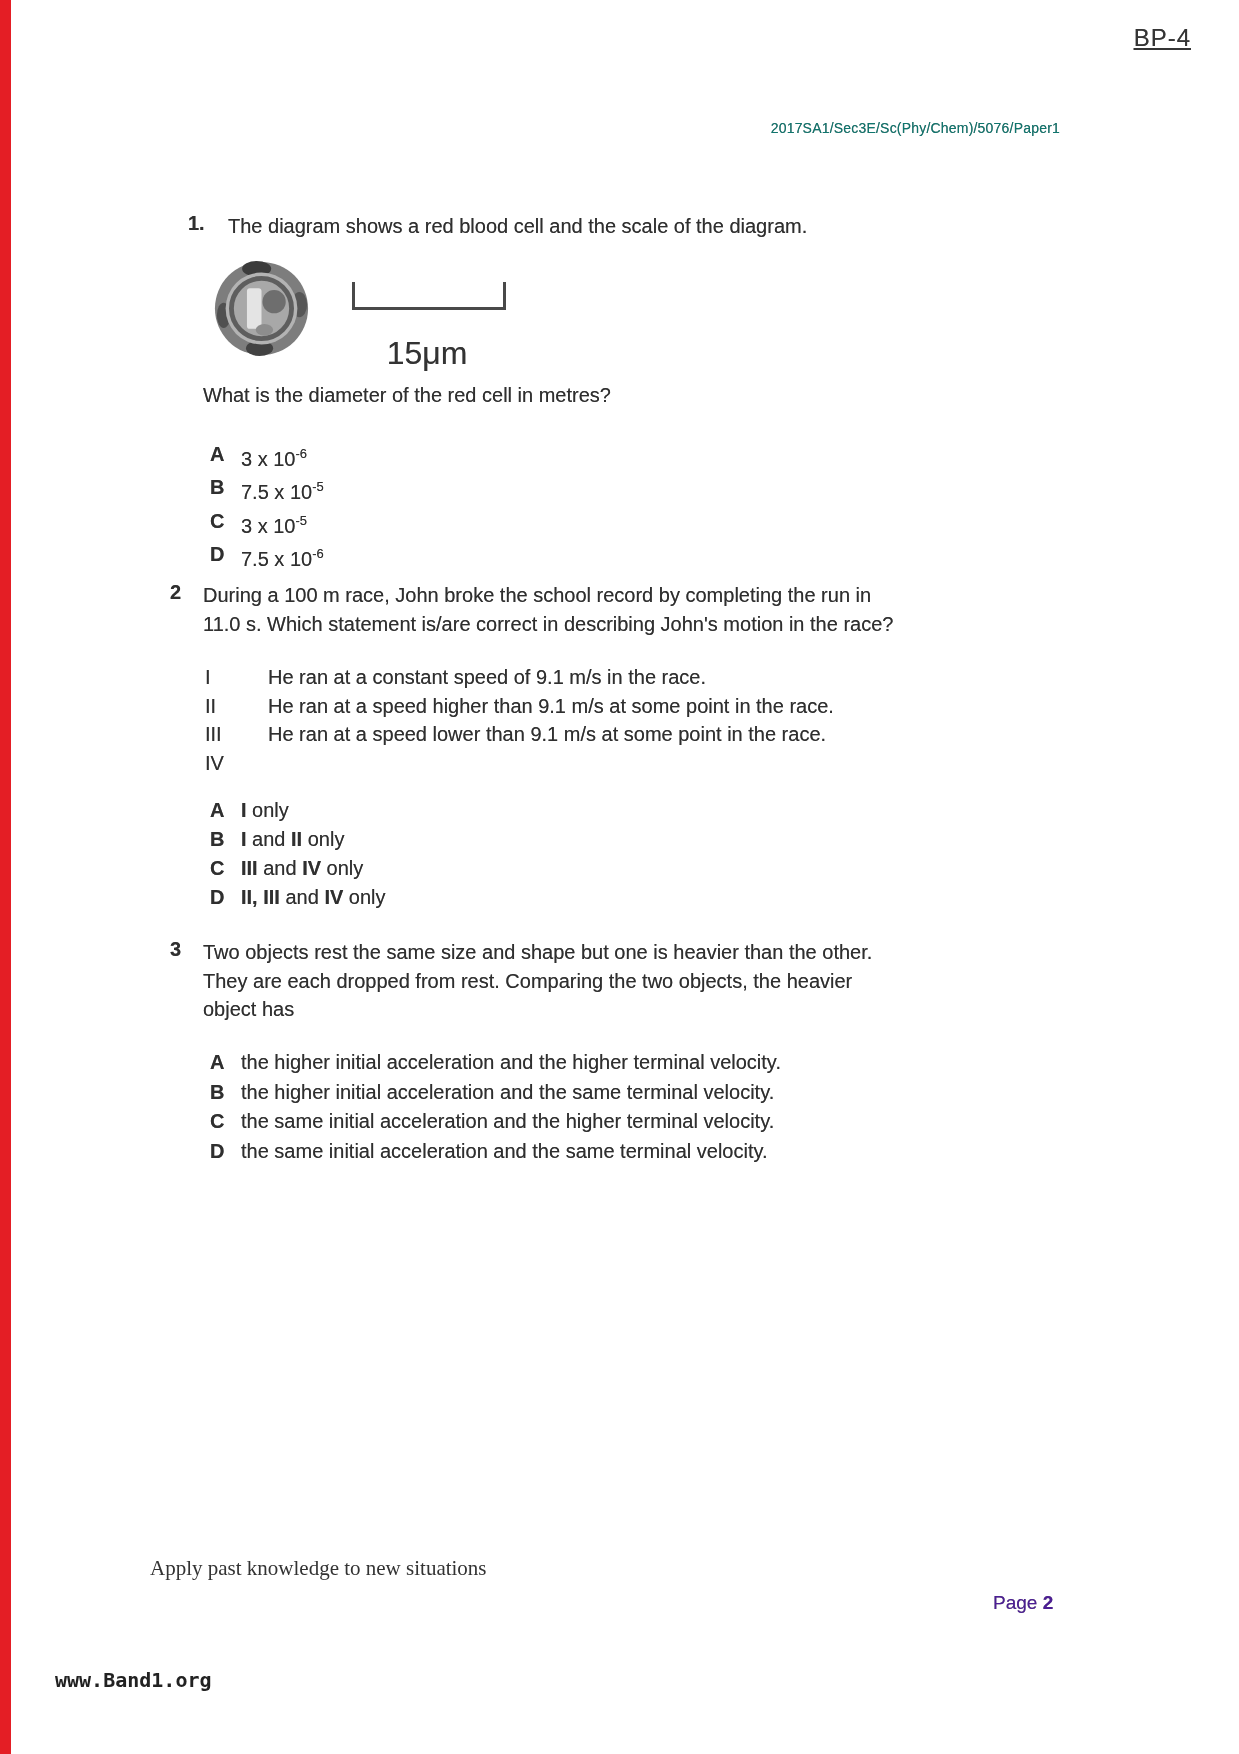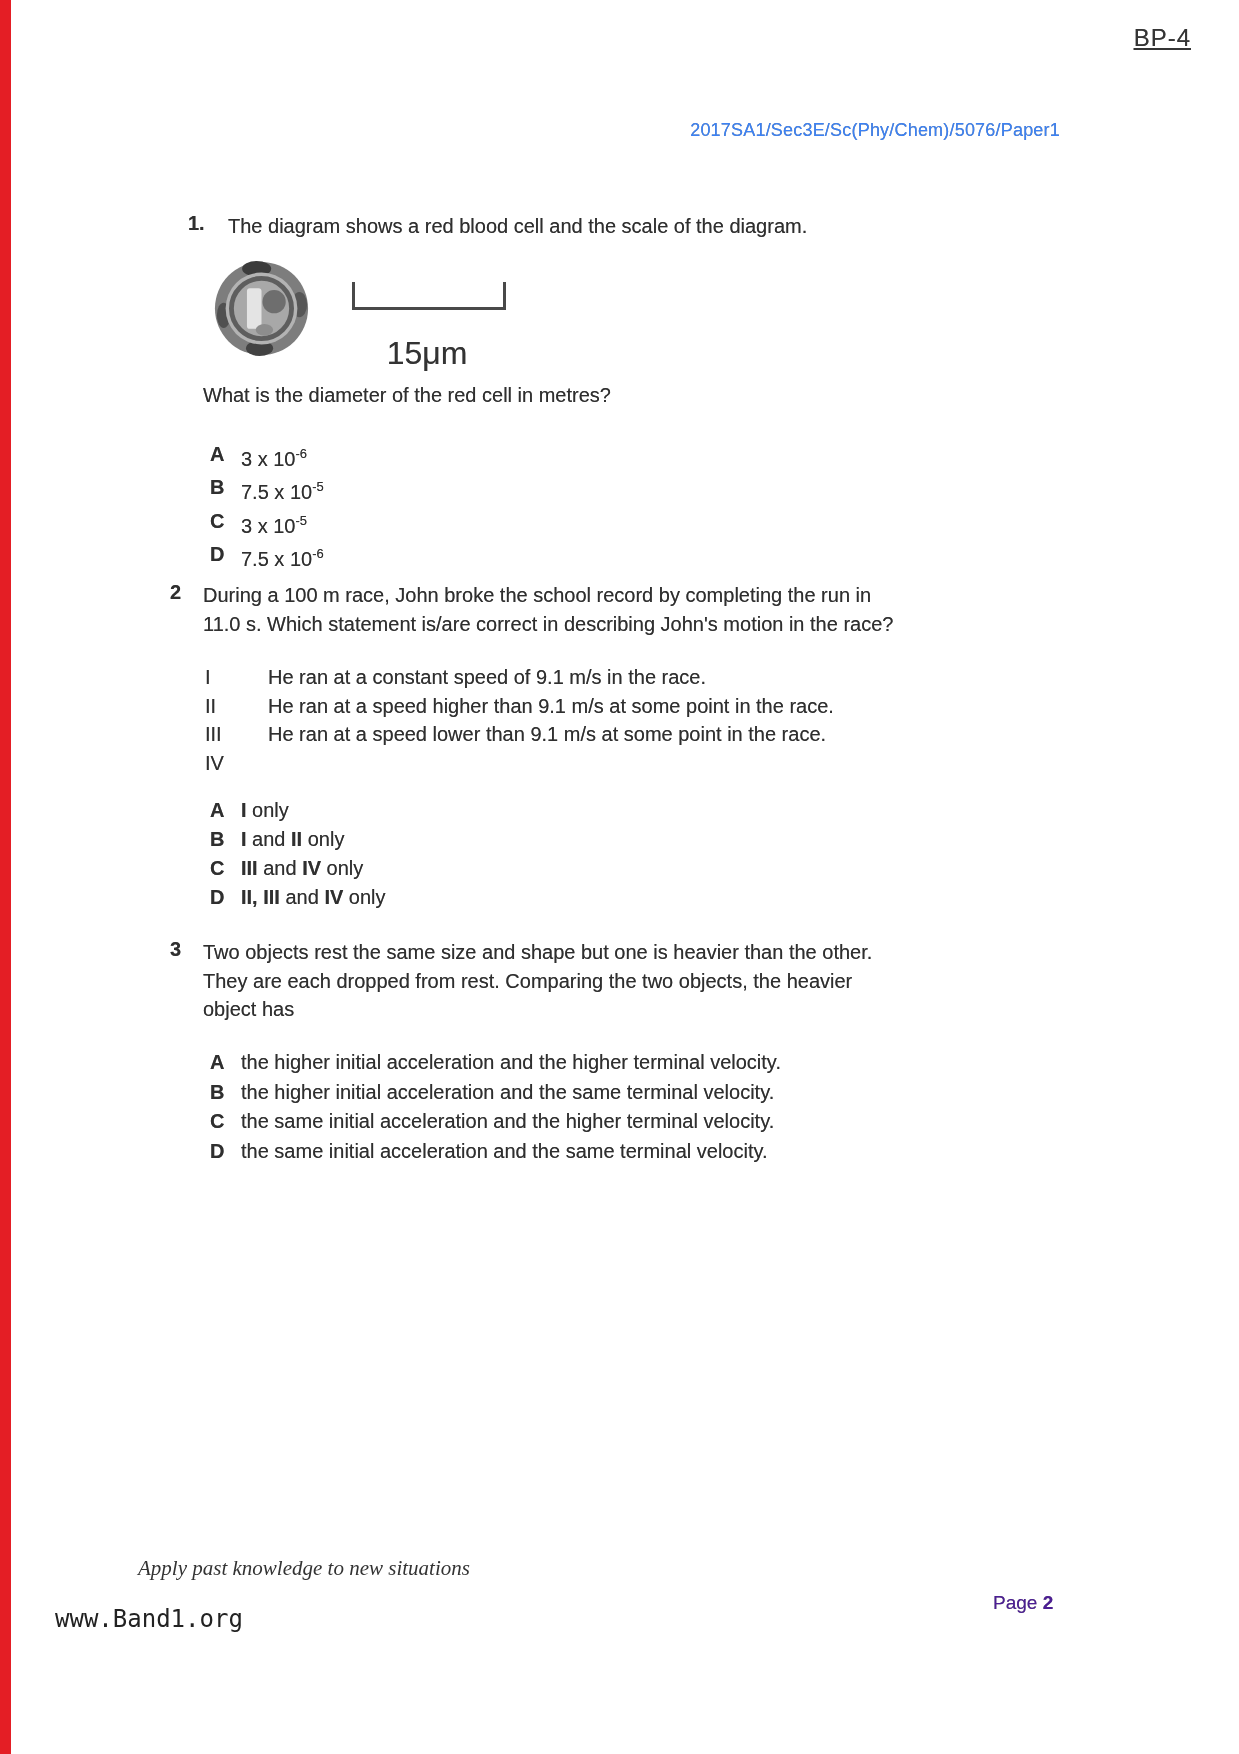--- a/index.html
+++ b/index.html
@@ -7,21 +7,21 @@
     width:1239px;height:1754px;position:relative;background:#ffffff;overflow:hidden;
     font-family:"Liberation Sans", sans-serif;color:#2f2f2f;font-size:20px;
   }
   .soft{text-shadow:0 0 .45px rgba(20,20,20,.55);}
   .abs{position:absolute;}
   .nowrap{white-space:nowrap;}
 
   .red-bar{position:absolute;left:0;top:0;width:11px;height:1754px;background:#e41e25;}
 
   .corner-label{position:absolute;top:24px;right:48px;font-size:24px;font-weight:500;letter-spacing:1px;color:#353535;text-decoration:underline;}
-  .paper-ref{position:absolute;top:120px;right:179px;font-size:18px;color:#3b82f6;letter-spacing:.2px;text-align:center;}
+  .paper-ref{position:absolute;top:120px;right:179px;font-size:14px;color:#0f766e;letter-spacing:.2px;text-align:center;}
 
   .qblock{display:flex;align-items:flex-start;}
   .qnum{font-weight:700;flex:0 0 auto;}
   .qtext p{margin:0;line-height:28.5px;}
 
   #q1{left:188px;top:212px;}
   #q1 .qnum{width:40px;}
 
   
   #q1-figure{left:213px;top:256px;display:flex;align-items:flex-start;}
@@ -44,26 +44,26 @@
   #q2-statements{left:205px;top:663px;}
   .stmt-row{display:flex;line-height:28.6px;}
   .stmt-numeral{width:63px;flex:0 0 auto;}
   #q2-options{left:210px;top:796px;}
   #q2-options .opt-row{line-height:29px;}
   #q3{left:170px;top:938px;}
   #q3 .qnum{width:33px;}
   #q3-options{left:210px;top:1048px;}
   #q3-options .opt-row{line-height:29.5px;}
 
-  .footnote{position:absolute;left:138px;top:1556px;font-family:"Liberation Serif", serif;
-    font-style:italic;font-size:21px;color:#333;}
+  .footnote{position:absolute;left:150px;top:1556px;font-family:"Liberation Serif", serif;
+    font-size:21px;color:#333;}
   .page-num{position:absolute;left:993px;top:1592px;font-size:19px;color:#4c1d95;}
   .page-num b{font-weight:700;}
-  .watermark{position:absolute;left:55px;top:1605px;font-family:"DejaVu Sans Mono", monospace;
-    font-size:24px;color:#222;}
+  .watermark{position:absolute;left:55px;top:1668px;font-family:"DejaVu Sans Mono", monospace;
+    font-size:20px;color:#222;font-weight:bold;}
 </style>
 </head>
 <body>
 
 <div class="red-bar" style="background: rgb(228, 30, 37);"></div>
 
 <div class="corner-label soft">BP-4</div>
 <div class="paper-ref soft">2017SA1/Sec3E/Sc(Phy/Chem)/5076/Paper1</div>
 
 <div id="q1" class="abs qblock soft">

